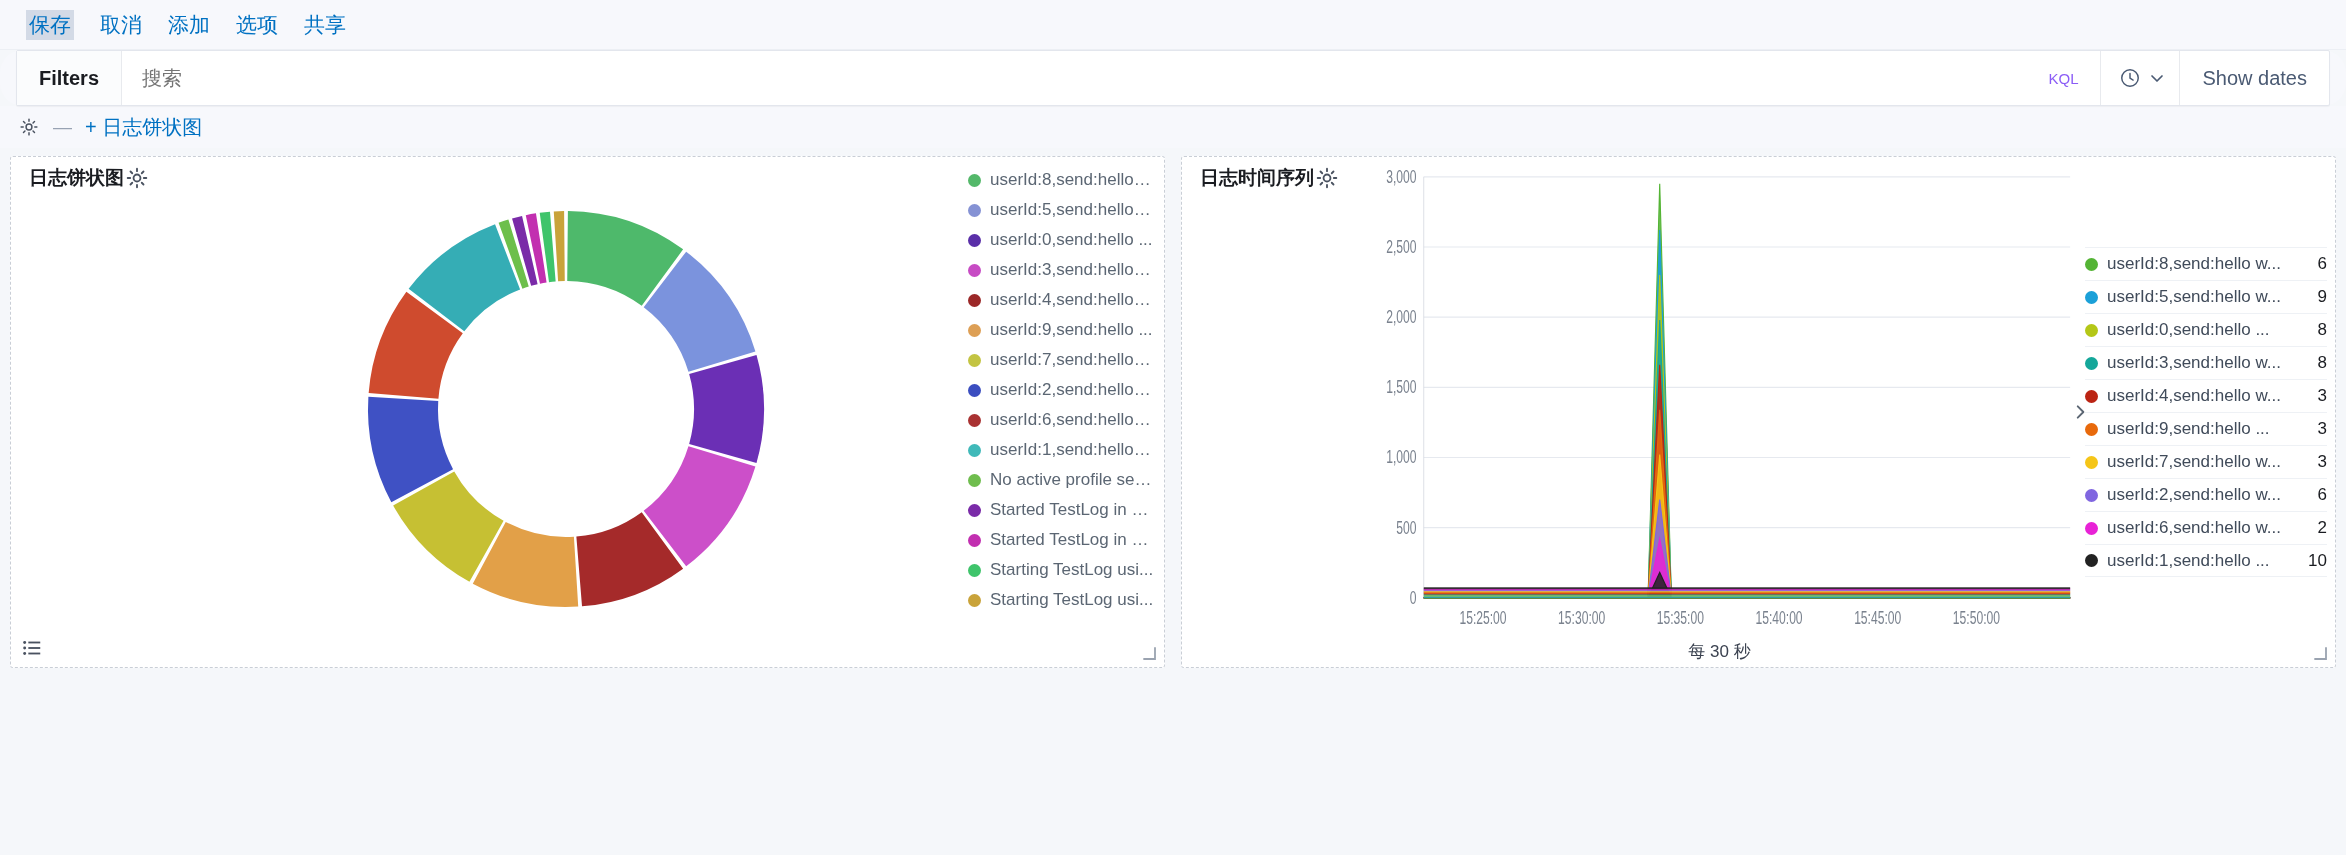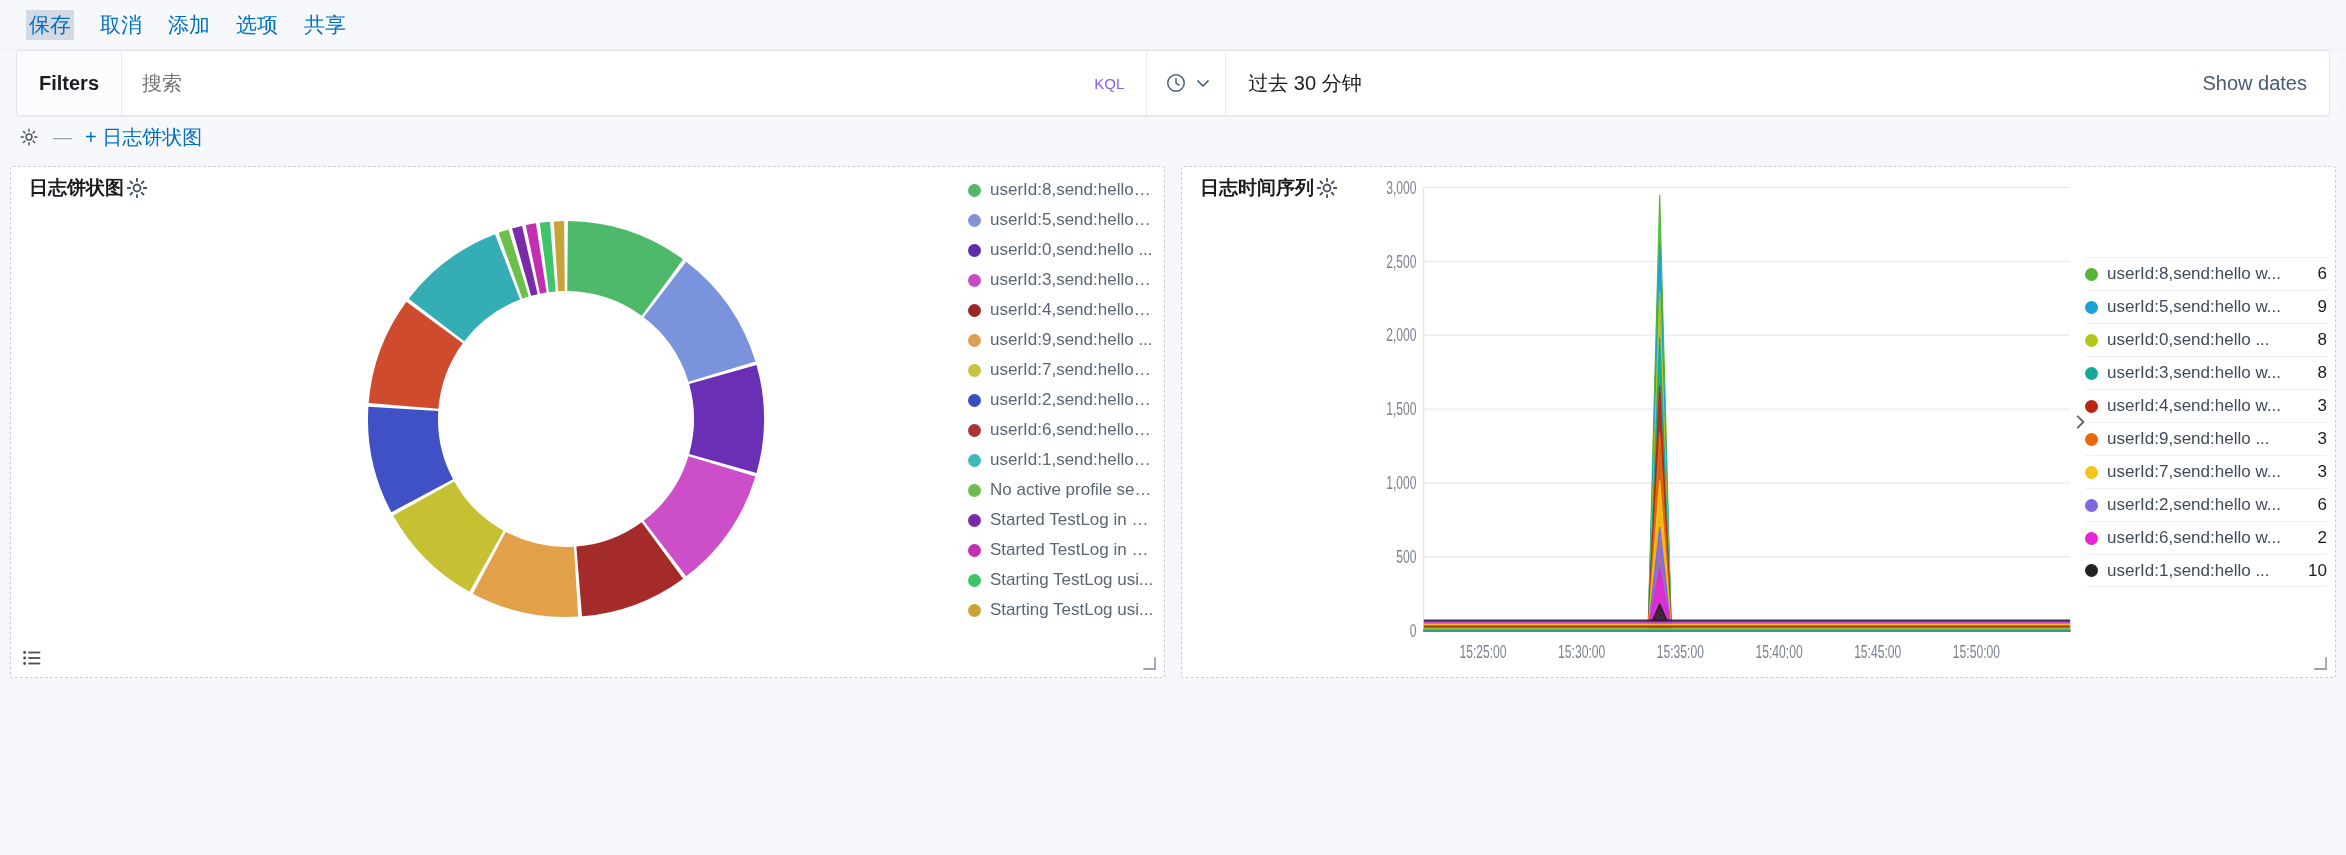--- a/index.html
+++ b/index.html
@@ -28,21 +28,21 @@
     white-space: nowrap;
   }
   .topbar-item.selected {
     background: #d3dae6;
     padding: 1px 3px;
     text-align: center;
   }
 
   
   .querybar {
-    height: 66px;
+    height: 56px;
     display: flex;
     align-items: stretch;
     padding: 0 16px;
     background: #f7f8fc;
     border-radius: 23px;
   }
   .qb-inner {
     flex: 1;
     display: flex;
     align-items: stretch;
@@ -313,21 +313,20 @@
     <div class="kql-badge">KQL</div>
     <div class="date-section">
       <svg class="clock-icon" viewBox="0 0 24 24">
         <circle cx="12" cy="12" r="9" fill="none" stroke="#4a5a73" stroke-width="1.6"></circle>
         <path d="M12 7v5.2l3.4 2" fill="none" stroke="#4a5a73" stroke-width="1.6" stroke-linecap="round"></path>
       </svg>
       <svg class="chev" viewBox="0 0 16 16">
         <path d="M3 6l5 5 5-5" fill="none" stroke="#4a5a73" stroke-width="1.7" stroke-linecap="round" stroke-linejoin="round"></path>
       </svg>
     </div>
-    <div class="date-text">过去 30 分钟</div>
     <div class="show-dates">Show dates</div>
   </div>
 </div>
 
 <div class="filterrow">
   <svg class="gear-small" viewBox="0 0 24 24">
     <circle cx="12" cy="12" r="3.2" fill="none" stroke="#4a5260" stroke-width="1.6"></circle>
     <path d="M12 3.4v2.3M12 18.3v2.3M3.4 12h2.3M18.3 12h2.3M6 6l1.6 1.6M16.4 16.4L18 18M18 6l-1.6 1.6M7.6 16.4L6 18" stroke="#4a5260" stroke-width="1.6" stroke-linecap="round"></path>
   </svg>
   <span class="dash">—</span>
@@ -491,20 +490,21 @@
               <line x1="74" y1="364.2" x2="874" y2="364.2" stroke="#b4c717" stroke-width="1.6" stroke-opacity="0.9"></line>
               <line x1="74" y1="363.3" x2="874" y2="363.3" stroke="#14a79a" stroke-width="1.6" stroke-opacity="0.9"></line>
               <line x1="74" y1="362.4" x2="874" y2="362.4" stroke="#bb2413" stroke-width="1.6" stroke-opacity="0.9"></line>
               <line x1="74" y1="361.5" x2="874" y2="361.5" stroke="#e8690b" stroke-width="1.6" stroke-opacity="0.9"></line>
               <line x1="74" y1="360.6" x2="874" y2="360.6" stroke="#f5c518" stroke-width="1.6" stroke-opacity="0.9"></line>
               <line x1="74" y1="359.7" x2="874" y2="359.7" stroke="#8066e0" stroke-width="1.6" stroke-opacity="0.9"></line>
               <line x1="74" y1="358.8" x2="874" y2="358.8" stroke="#e822d6" stroke-width="1.6" stroke-opacity="0.9"></line>
               <line x1="74" y1="357.9" x2="874" y2="357.9" stroke="#222222" stroke-width="1.6" stroke-opacity="0.9"></line>
             </svg>
         </div>
+        <div class="ts-xlabel">每 30 秒</div>
       </div>
       <div class="ts-legend">
         <svg class="ts-legend-chevron" viewBox="0 0 16 16">
           <path d="M6 3l5 5-5 5" fill="none" stroke="#5b6673" stroke-width="1.7" stroke-linecap="round" stroke-linejoin="round"></path>
         </svg>
         <div class="ts-legend-inner" id="ts-legend">
             <div class="ts-legend-item">
               <span class="dot" style="background: rgb(84, 180, 53);"></span>
               <span class="ts-legend-label">userId:8,send:hello w...</span>
               <span class="ts-legend-value">6</span>

